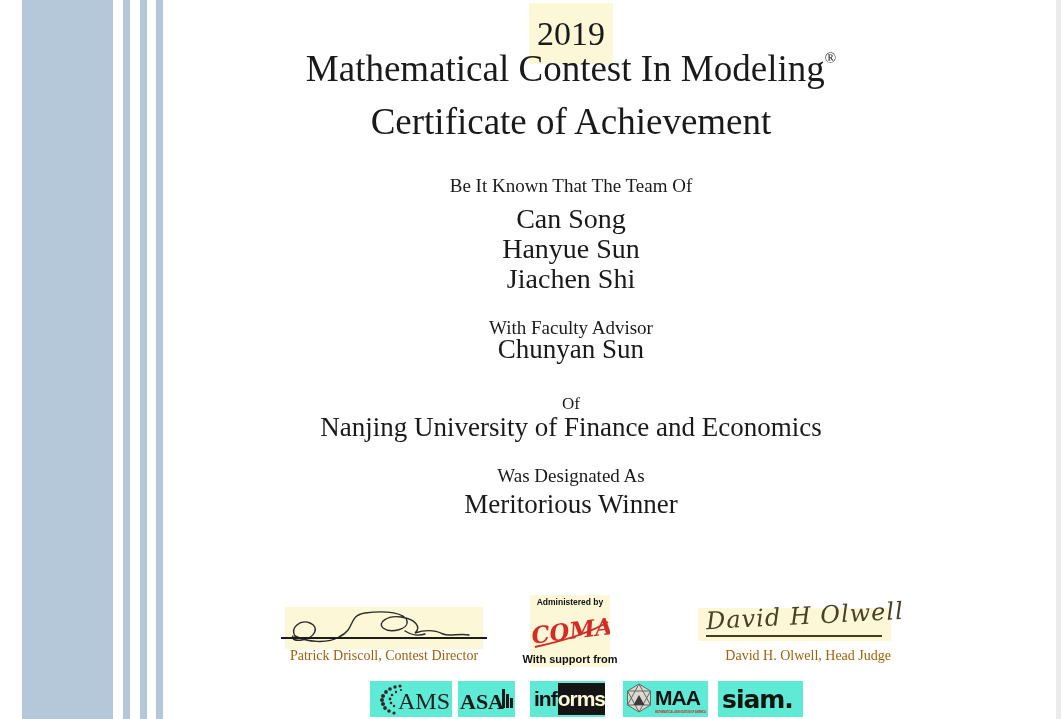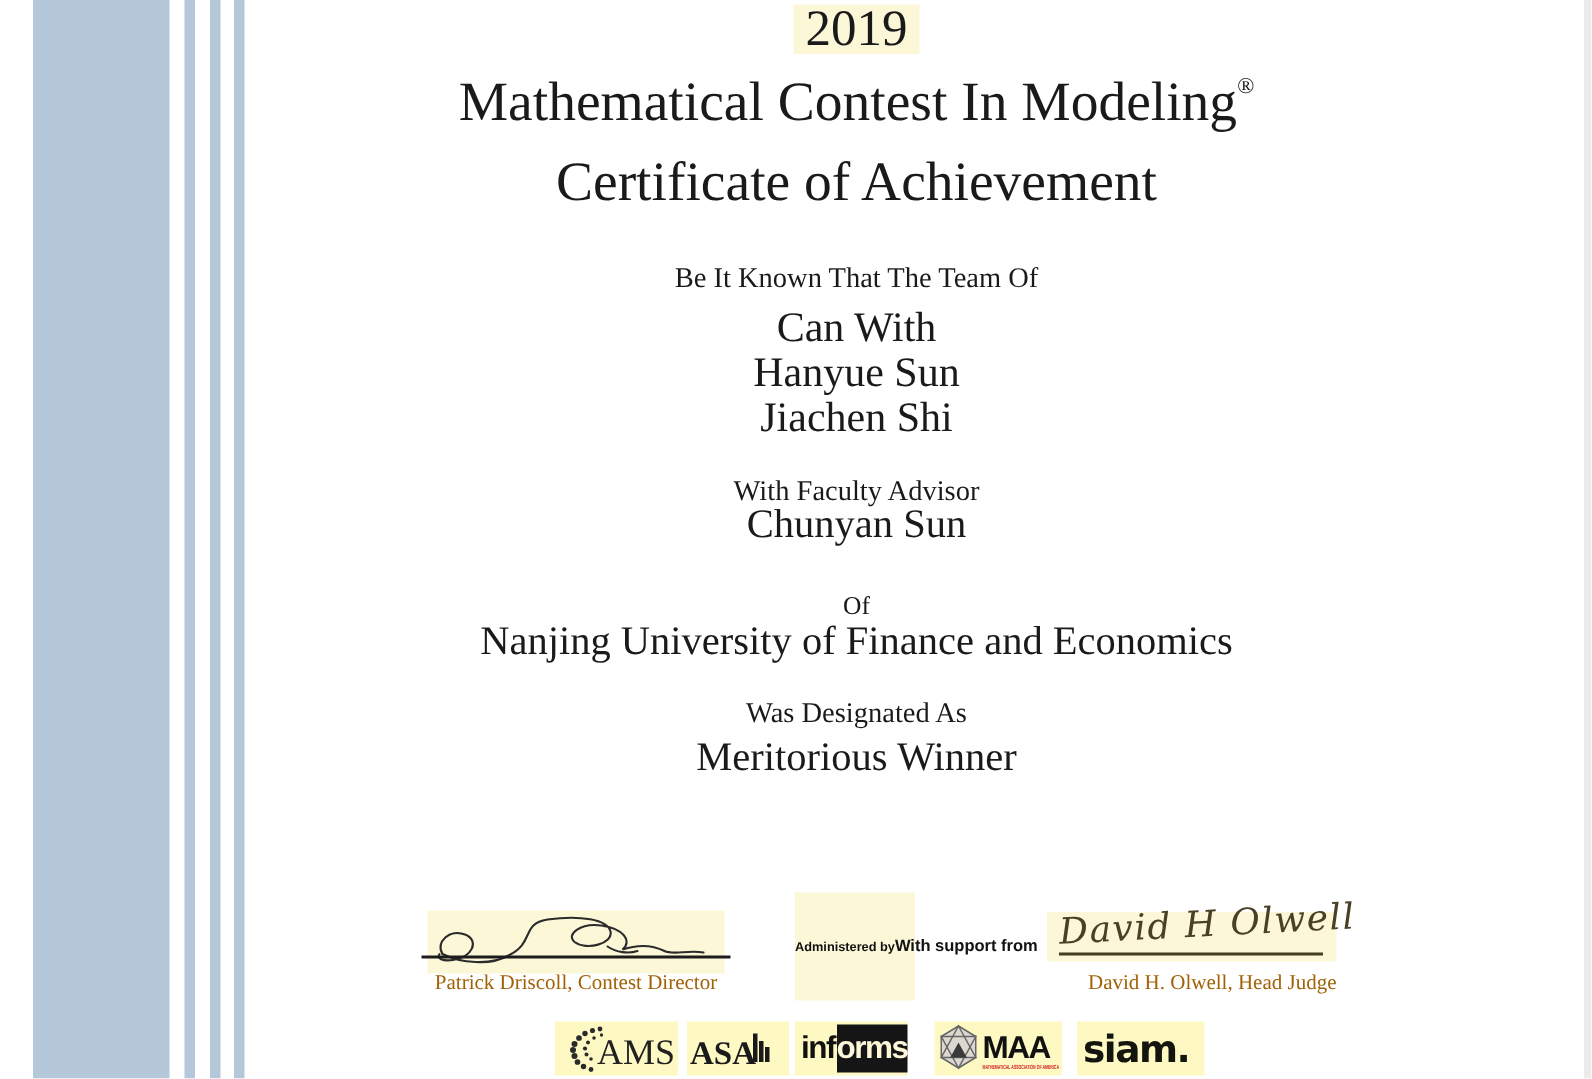--- a/index.html
+++ b/index.html
@@ -13,21 +13,21 @@
   .side-panel{position:absolute;left:22px;top:0;width:91px;height:719px;background:#b5c8da;}
   .stripe{position:absolute;top:0;width:7px;height:719px;background:#b5c8da;}
   .stripe.s1{left:123px;} .stripe.s2{left:140px;} .stripe.s3{left:156px;}
   .scrollbar{position:absolute;right:0;top:0;width:5px;height:719px;background:#ebebeb;}
 
   
   .cert{position:absolute;left:171px;top:0;width:800px;height:719px;}
   .line{position:absolute;left:0;width:100%;text-align:center;white-space:nowrap;}
 
   .year-line{top:3px;}
-  .year-badge{display:inline-block;background:#fbf7d7;font-size:34px;line-height:33px;padding:0 8px;}
+  .year-badge{display:inline-block;background:#fbf7d7;font-size:34px;line-height:33px;padding:14px 8px;}
   .title{top:50px;font-size:37px;line-height:1;}
   .title sup{font-size:15px;vertical-align:18px;}
   .subtitle{top:103px;font-size:37px;line-height:1;}
   .small-line{font-size:19px;line-height:1.2;}
   .team-intro{top:175px;}
   .members{top:204px;font-size:28px;line-height:30px;}
   .advisor-intro{top:317px;}
   .advisor-name{top:334px;font-size:27px;line-height:30px;}
   .of-label{top:394px;font-size:17px;line-height:1.2;}
   .institution{top:412px;font-size:27px;line-height:30px;}
@@ -36,32 +36,32 @@
 
   
   .sig-box{position:absolute;background:#fbf7d7;}
   .left-sig{left:285px;top:607px;width:198px;height:42px;}
   .left-sig-line{position:absolute;left:281px;top:637px;width:206px;height:2px;background:#1c1c1c;}
   .caption{position:absolute;text-align:center;font-size:14px;white-space:nowrap;color:#a16207;}
   .left-cap{left:285px;top:648px;width:198px;}
   .right-cap{left:698px;top:648px;width:193px;text-align:right;}
 
   .comap-box{position:absolute;left:530px;top:595px;width:80px;height:72px;background:#fbf7d7;
-    display:flex;flex-direction:row;align-items:center;justify-content:space-between;padding:2px 0;box-sizing:border-box;}
+    display:flex;flex-direction:column;align-items:center;justify-content:space-between;padding:2px 0;box-sizing:border-box;}
   .tiny-bold{font-family:"Liberation Sans",sans-serif;font-weight:bold;font-size:11px;color:#111;white-space:nowrap;}
 
   .right-sig{left:698px;top:608px;width:193px;height:33px;overflow:visible;}
   .olwell{position:absolute;left:8px;top:-6px;font-family:"DejaVu Serif",serif;font-style:italic;
     font-size:24px;color:#4a4026;transform:rotate(-3deg);white-space:nowrap;letter-spacing:1px;}
   .olwell-line{position:absolute;left:8px;top:27px;width:176px;height:2px;background:#453d22;}
 
   
-  .logo-box{position:absolute;top:681px;height:36px;background:#fef9c3;}
+  .logo-box{position:absolute;top:681px;height:36px;background:#5eead4;}
   .ams{left:370px;width:82px;}
-  .asa{left:458px;width:68px;}
+  .asa{left:458px;width:57px;}
   .informs{left:530px;width:75px;display:flex;align-items:stretch;box-sizing:border-box;padding:2px 2px;}
   .informs .inf{font-family:"Liberation Sans",sans-serif;font-weight:800;font-size:21px;color:#111;
     align-self:center;margin-left:2px;letter-spacing:-1px;}
   .informs .orms-box{flex:1;background:#151515;display:flex;align-items:center;justify-content:center;margin-left:1px;}
   .informs .orms{font-family:"Liberation Sans",sans-serif;font-weight:800;font-size:21px;color:#fbf7d7;letter-spacing:-1px;}
   .maa{left:623px;width:85px;}
   .siam{left:718px;width:85px;}
   .logo-box svg{display:block;}
 </style>
 </head>
@@ -76,21 +76,21 @@
 <div class="cert">
   <div class="line year-line">
     <span class="year-badge">2019</span>
   </div>
   <div class="line title">
     <span>Mathematical Contest In Modeling</span><sup>®</sup>
   </div>
   <div class="line subtitle">Certificate of Achievement</div>
   <div class="line small-line team-intro">Be It Known That The Team Of</div>
   <div class="line members">
-    <div>Can With</div>
+    <div>Can Song</div>
     <div>Hanyue Sun</div>
     <div>Jiachen Shi</div>
   </div>
   <div class="line small-line advisor-intro">With Faculty Advisor</div>
   <div class="line advisor-name">Chunyan Sun</div>
   <div class="line of-label">Of</div>
   <div class="line institution">Nanjing University of Finance and Economics</div>
   <div class="line small-line designated">Was Designated As</div>
   <div class="line award">Meritorious Winner</div>
 </div>

